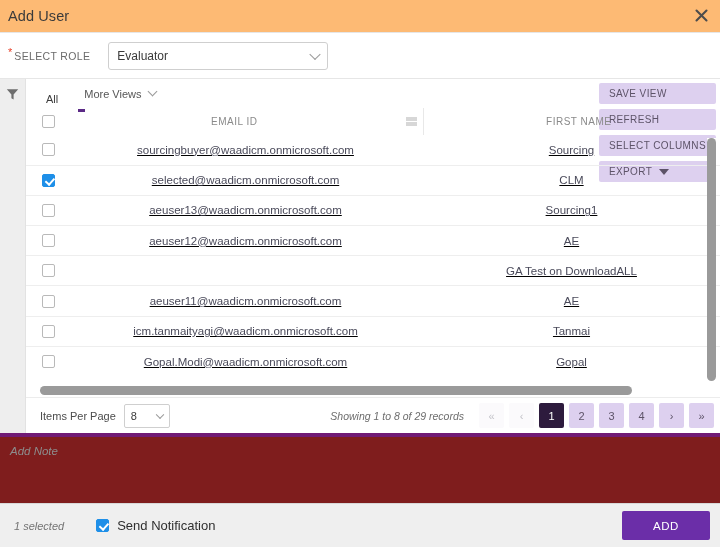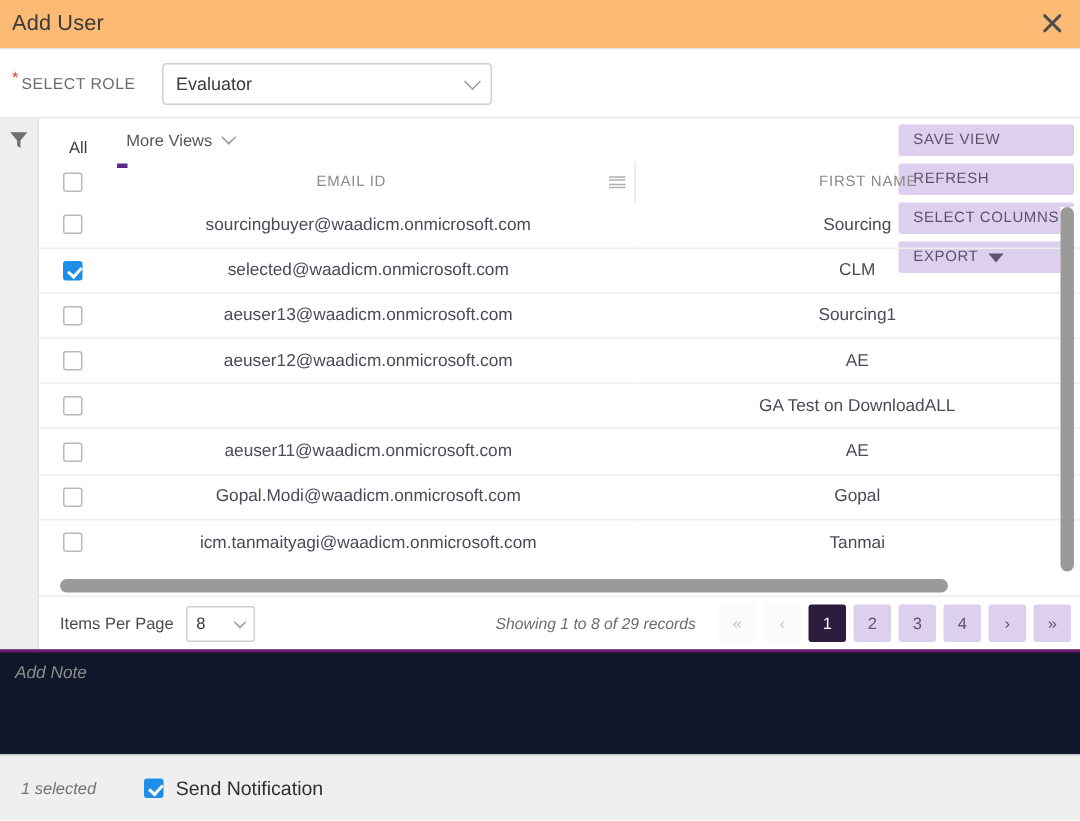--- a/index.html
+++ b/index.html
@@ -198,21 +198,21 @@
     position: absolute;
     right: 6px; top: 50%;
     transform: translateY(-50%);
     width: 11px; height: 9px;
     display: flex; flex-direction: column; justify-content: space-between;
     cursor: pointer;
   }
   .hamb i { display: block; height: 1.4px; background: #b0b0b0; }
   .namehead { padding-left: 14px !important; border-left: 1px solid #e8e8e8; }
 
-  tbody tr { height: 30.2px; border-top: 1px solid #eeeeee; }
+  tbody tr { height: 30.2px; border-top: 1px solid #eeeeee; text-decoration: underline; }
   tbody tr:first-child { border-top: none; }
   tbody td {
     font-size: 11.5px;
     color: #4a4a5a;
     vertical-align: middle;
   }
   td.name { padding-left: 14px; }
 
   .cb {
     width: 13px; height: 13px;
@@ -318,22 +318,22 @@
     cursor: pointer;
     font-family: "Liberation Sans", sans-serif;
   }
   .pbtn.ghost { background: #fbfafc; color: #c3c3c9; }
   .pbtn.active { background: #2d1b3d; color: #ffffff; }
 
   
   .notearea {
     flex: 0 0 70px;
     padding: 8px 10px;
-    background: #0f172a;
-    border-top: 2px solid #701a75;
+    background: #7f1d1d;
+    border-top: 4px solid #701a75;
   }
   .note-ph {
     font-size: 11.5px;
     color: #8d8d8d;
     font-style: italic;
     cursor: text;
   }
 
   
   .footer {
@@ -501,29 +501,29 @@
               <td>
                   <span class="cb"></span>
                 </td>
               <td>aeuser11@waadicm.onmicrosoft.com</td>
               <td class="name">AE</td>
             </tr>
             <tr>
               <td>
                   <span class="cb"></span>
                 </td>
+              <td>icm.tanmaityagi@waadicm.onmicrosoft.com</td>
+              <td class="name">Tanmai</td>
+            </tr>
+            <tr>
+              <td>
+                  <span class="cb"></span>
+                </td>
               <td>Gopal.Modi@waadicm.onmicrosoft.com</td>
               <td class="name">Gopal</td>
-            </tr>
-            <tr>
-              <td>
-                  <span class="cb"></span>
-                </td>
-              <td>icm.tanmaityagi@waadicm.onmicrosoft.com</td>
-              <td class="name">Tanmai</td>
             </tr>
           </tbody>
         </table>
 
         <div class="vscroll">
           <div class="vthumb"></div>
         </div>
         <div class="hscroll">
           <div class="hthumb"></div>
         </div>
@@ -554,15 +554,16 @@
   <div class="notearea">
     <div class="note-ph">Add Note</div>
   </div>
 
   <div class="footer">
     <span class="selcount">1 selected</span>
     <div class="notif">
       <span class="cb-blue"></span>
       <span class="notif-label">Send Notification</span>
     </div>
+    <button class="add-btn">ADD</button>
   </div>
 
 </div>
 
 </body></html>

